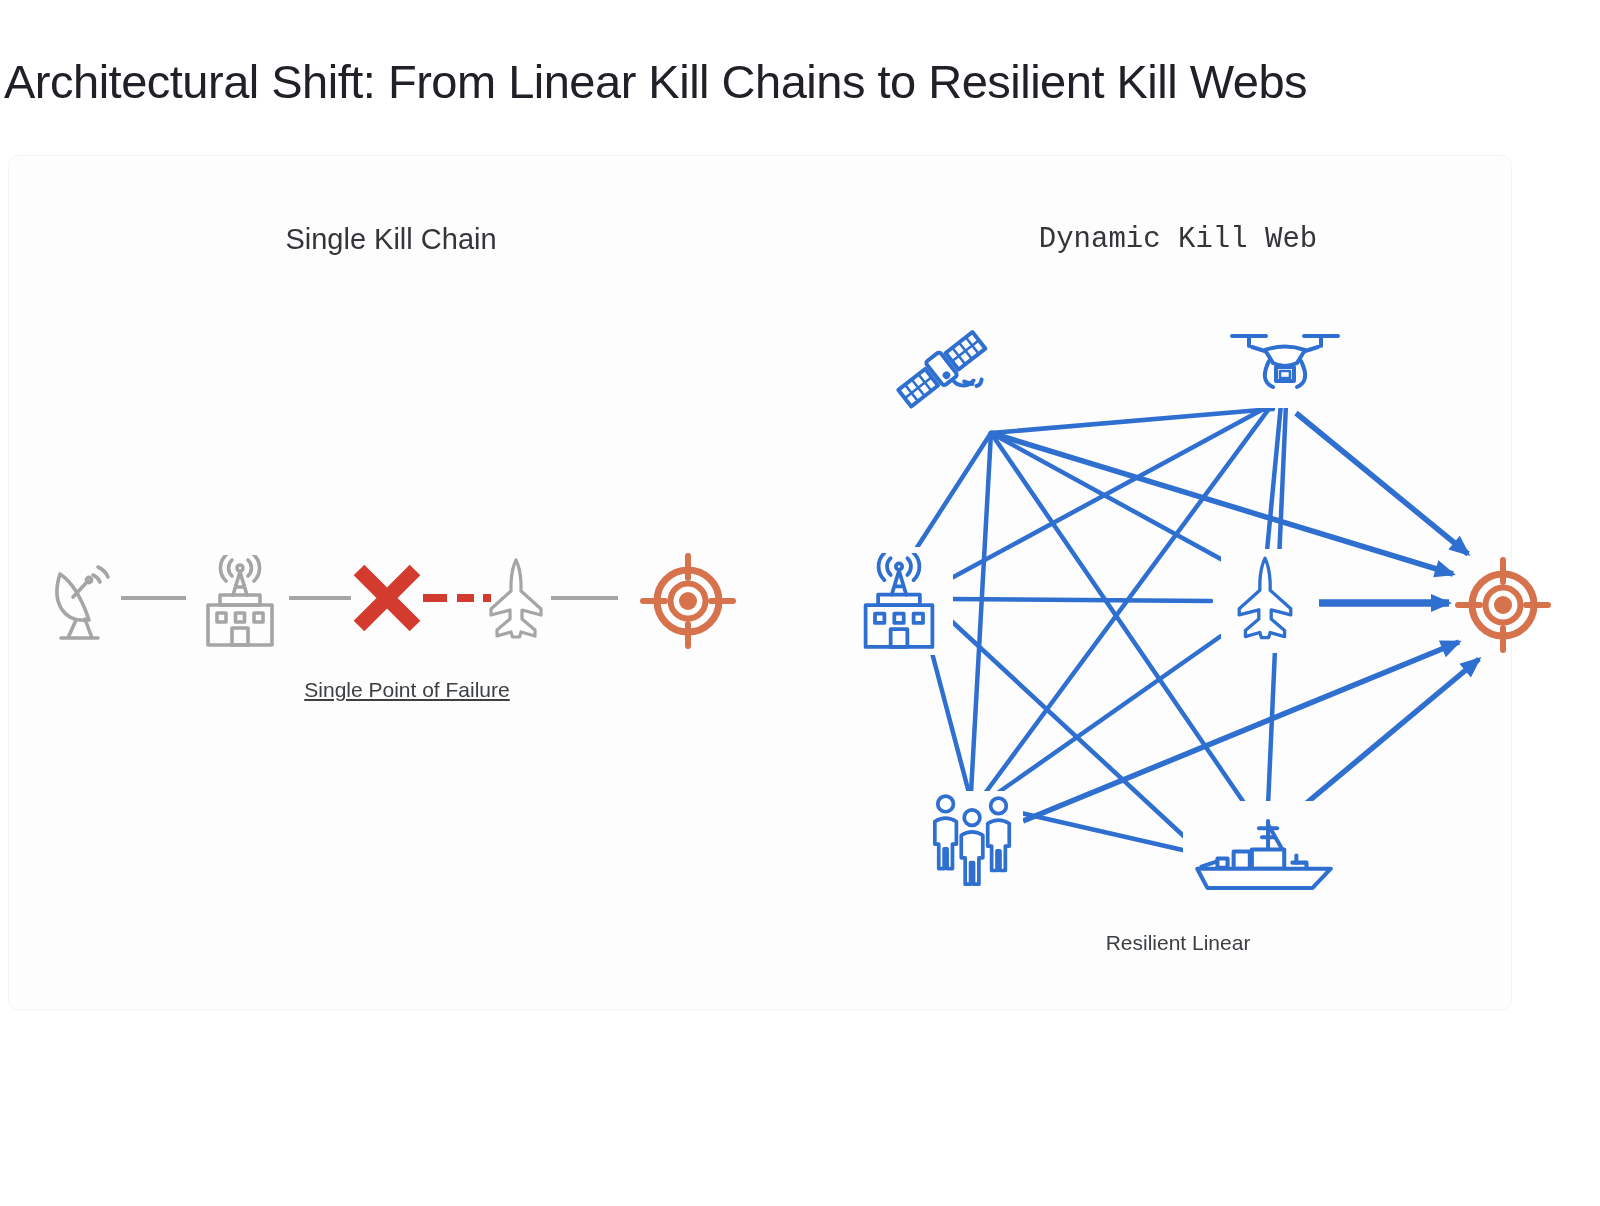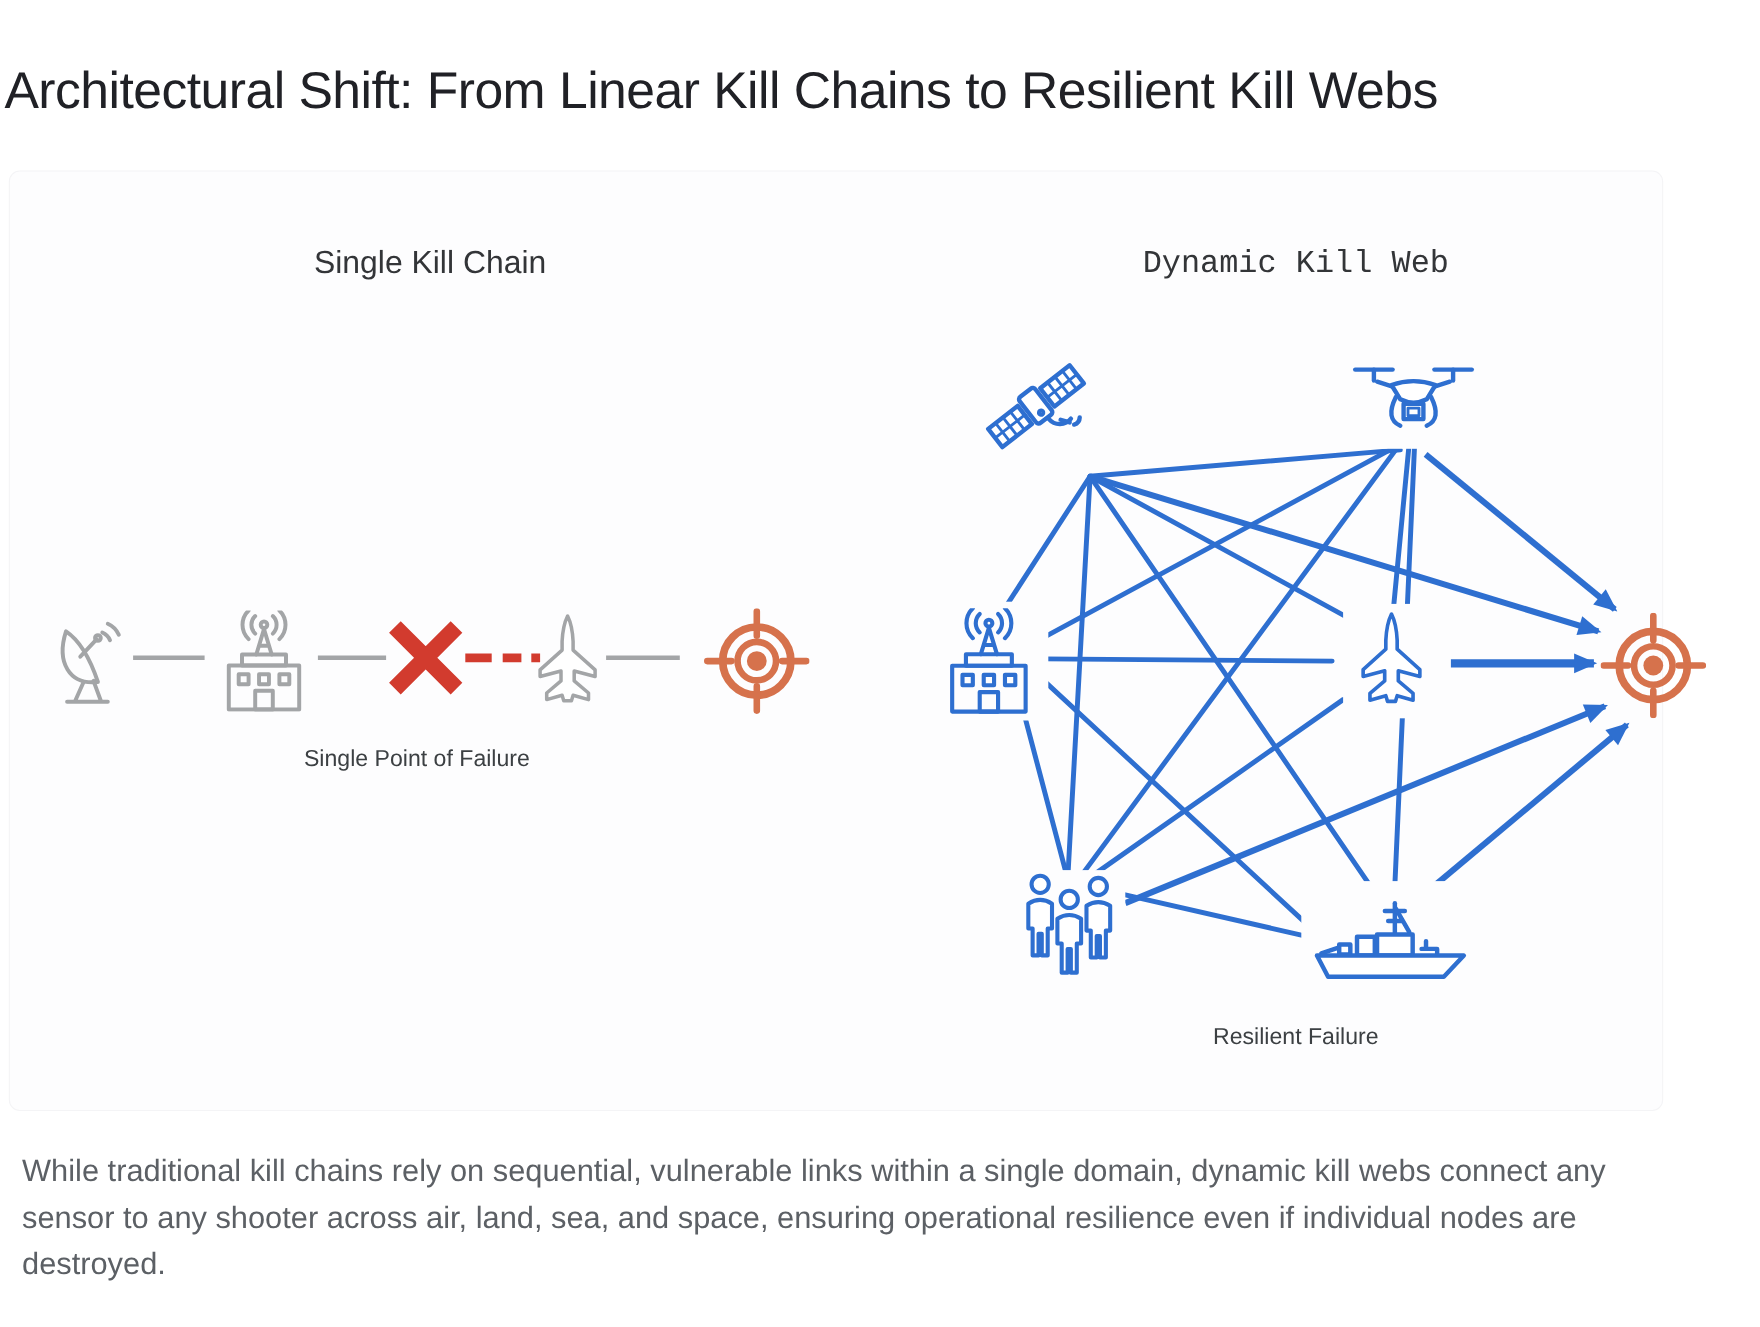--- a/index.html
+++ b/index.html
@@ -19,21 +19,21 @@
   .page-title{position:absolute;left:4px;top:54px;width:1580px;
     font-size:47px;font-weight:400;letter-spacing:-0.5px;color:var(--c-title);line-height:1.2;}
   .panel{position:absolute;left:8px;top:155px;width:1504px;height:855px;
     background:#fdfdfe;border:1px solid #f4f4f6;border-radius:10px;}
   .col-heading{position:absolute;top:67px;transform:translateX(-50%);
     font-size:29px;font-weight:400;color:var(--c-heading);white-space:nowrap;}
   .col-heading.left{left:382px;}
   .col-heading.right{left:1169px;font-family:Liberation Mono, monospace;}
   .diagram-label{position:absolute;transform:translateX(-50%);
     font-size:21px;color:var(--c-label);white-space:nowrap;}
-  .label-left{left:370px;top:522px;}
+  .label-left{left:398px;top:522px;text-decoration:underline;}
   .label-right{left:1169px;top:775px;}
   svg.chain{position:absolute;left:32px;top:390px;}
   svg.web{position:absolute;left:822px;top:145px;}
   .caption{position:absolute;left:20px;top:1044px;width:1500px;
     font-size:28px;line-height:42px;color:var(--c-caption);}
   .gray-ic{color:var(--c-gray);}
   .blue-ic{color:var(--c-blue);}
   .orange-ic{color:var(--c-orange);}
   .link-line{stroke:var(--c-gray);stroke-width:4;}
   .web-line{stroke:var(--c-blue);stroke-width:4.5;fill:none;stroke-linecap:round;}
@@ -219,17 +219,16 @@
 
       <use href="#sym-satellite" x="58" y="16" width="110" height="110" class="blue-ic"></use>
       <use href="#sym-drone" x="398" y="25" width="112" height="78" class="blue-ic"></use>
       <use href="#sym-building" x="26" y="252" width="84" height="96" class="blue-ic"></use>
       <use href="#sym-jet" x="401" y="254" width="66" height="91" class="blue-ic"></use>
       <use href="#sym-people" x="96" y="492" width="94" height="108" class="blue-ic"></use>
       <use href="#sym-ship" x="360" y="508" width="146" height="85" class="blue-ic"></use>
       <use href="#sym-target" x="624" y="256" width="96" height="96" class="orange-ic"></use>
     </svg>
 
-    <div class="diagram-label label-right">Resilient Failure</div>
+    <div class="diagram-label label-right">Resilient Linear</div>
   </div>
 
-  <p class="caption">While traditional kill chains rely on sequential, vulnerable links within a single domain, dynamic kill webs connect any sensor to any shooter across air, land, sea, and space, ensuring operational resilience even if individual nodes are destroyed.</p>
 </div>
 
 </body></html>

